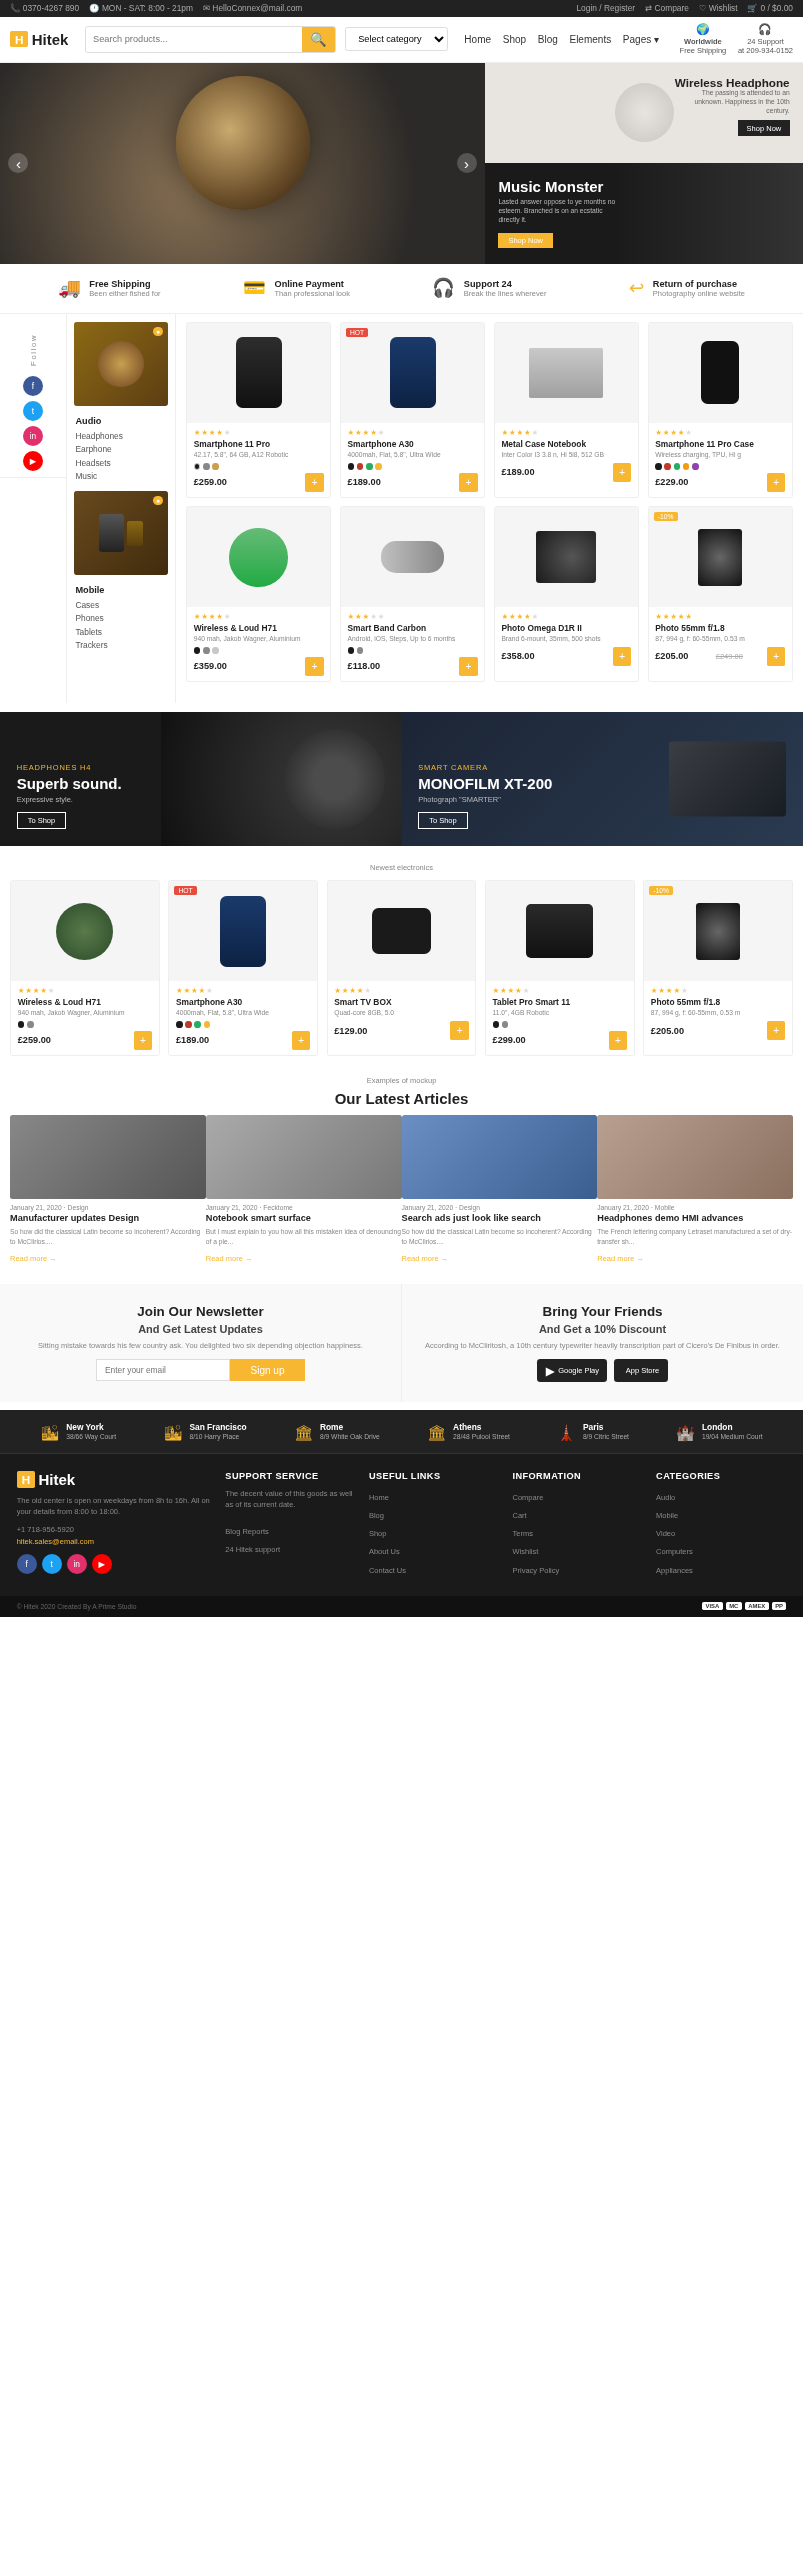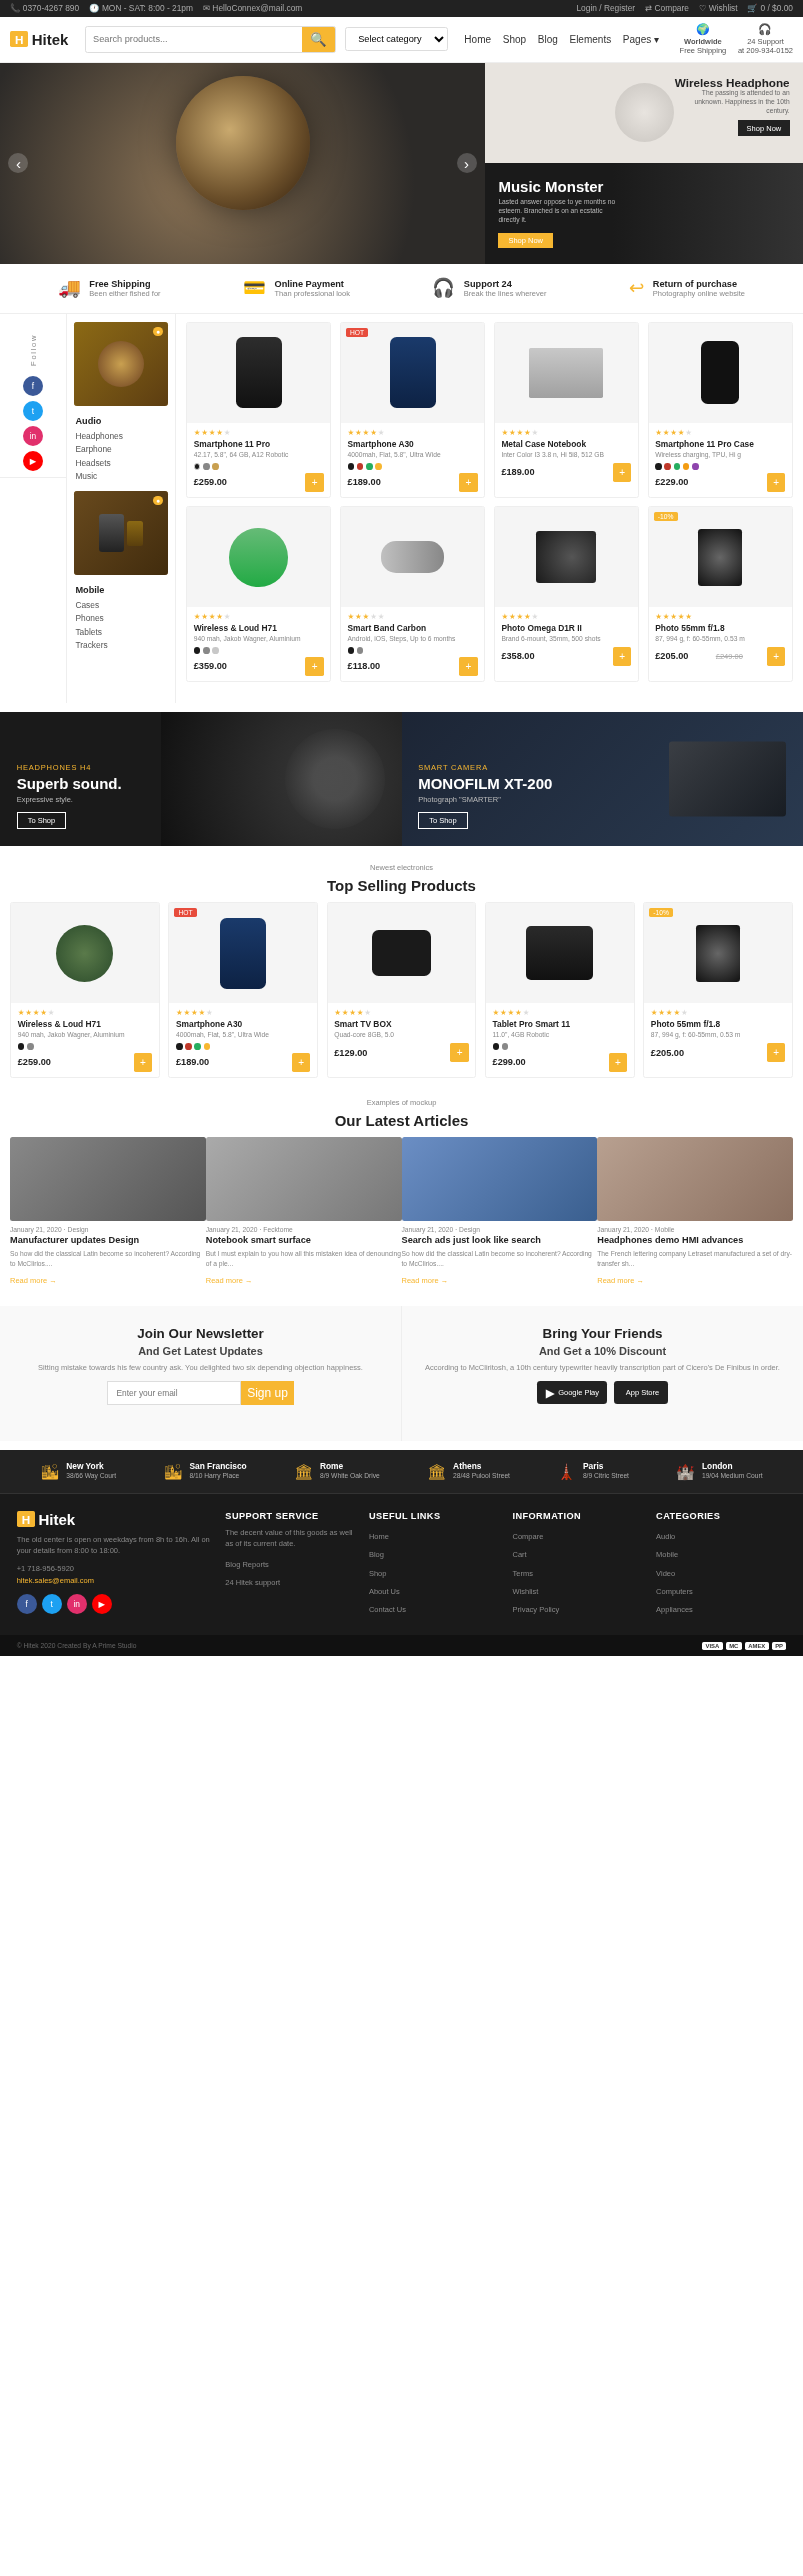--- a/index.html
+++ b/index.html
@@ -139,23 +139,23 @@
     .article-text { font-size: 6.7px; color: #888; line-height: 1.4; margin-bottom: 3.3px; }
     .read-more { font-size: 7.5px; color: #f7b731; text-decoration: none; cursor: pointer; }
 
     
     .newsletter-section { display: flex; gap: 0; margin: 8.4px 0; background: #f9f9f9; }
     .newsletter-left { flex: 1; padding: 20px; text-align: center; border-right: 0.8px solid #eee; }
     .newsletter-right { flex: 1; padding: 20px; text-align: center; }
     .newsletter-left h3 { font-size: 13.4px; font-weight: bold; color: #222; margin-bottom: 3.3px; }
     .newsletter-left h4 { font-size: 11px; color: #444; margin-bottom: 5px; }
     .newsletter-left p { font-size: 7.5px; color: #888; margin-bottom: 8.4px; line-height: 1.5; }
-    .newsletter-input { display: flex; gap: 0; justify-content: center; margin-bottom: 16px; }
+    .newsletter-input { display: flex; gap: 0; justify-content: center; margin-bottom: 0; }
     .newsletter-input input { padding: 5px 8.4px; border: 0.8px solid #ddd; font-size: 8.4px; outline: none; width: 134px; }
-    .btn-signup { background: #f7b731; color: #fff; border: none; padding: 5px 6px; font-size: 12px; cursor: pointer; }
+    .btn-signup { background: #f7b731; color: #fff; border: none; padding: 5px 21px; font-size: 10px; cursor: pointer; }
     .newsletter-right h3 { font-size: 13.4px; font-weight: bold; color: #222; margin-bottom: 3.3px; }
     .newsletter-right h4 { font-size: 11px; color: #444; margin-bottom: 5px; }
     .newsletter-right p { font-size: 7.5px; color: #888; margin-bottom: 8.4px; line-height: 1.5; }
     .app-buttons { display: flex; gap: 6.7px; justify-content: center; }
     .app-btn { display: flex; align-items: center; gap: 3.3px; background: #222; color: #fff; padding: 4.2px 8.4px; border-radius: 3.3px; cursor: pointer; font-size: 7.5px; }
     .app-btn .app-icon { font-size: 11.7px; }
 
     
     .footer-cities { background: #222; color: #fff; padding: 11.7px 16.7px; display: flex; justify-content: space-around; border-bottom: 0.8px solid #333; }
     .city-item { display: flex; align-items: flex-start; gap: 6.7px; }
@@ -575,21 +575,20 @@
       <h3>MONOFILM XT-200</h3>
       <p>Photograph "SMARTER"</p>
       <button class="btn-banner">To Shop</button>
     </div>
   </div>
 </div>
 
 <div class="top-selling-section">
   <div class="section-center">
     <div class="section-subtitle">Newest electronics</div>
-    <h2>Top Selling Products</h2>
   </div>
   <div class="top-products-grid">
 
     <div class="product-card">
       <div class="product-img">
         <div style="width:57px;height:57px;background:radial-gradient(circle,#5a7a4a,#2a4a2a);border-radius:28.5px;"></div>
       </div>
       <div class="product-info">
         <div class="stars">
           <span class="star">★</span>
@@ -831,21 +830,21 @@
     </div>
     <div class="footer-social">
       <div class="footer-social-btn fb">f</div>
       <div class="footer-social-btn tw">t</div>
       <div class="footer-social-btn ig">in</div>
       <div class="footer-social-btn yt">▶</div>
     </div>
   </div>
   <div class="footer-col">
     <h4>SUPPORT SERVICE</h4>
-    <p style="font-size:7.5px;color:#888;line-height:1.5;margin-bottom:5px;">The decent value of this goods as well as of its current date.</p>
+    <p style="font-size:7.5px;color:#888;line-height:1.5;margin-bottom:12px;">The decent value of this goods as well as of its current date.</p>
     <ul>
       <li><a>Blog Reports</a></li>
       <li><a>24 Hitek support</a></li>
     </ul>
   </div>
   <div class="footer-col">
     <h4>USEFUL LINKS</h4>
     <ul>
       <li><a>Home</a></li>
       <li><a>Blog</a></li>

